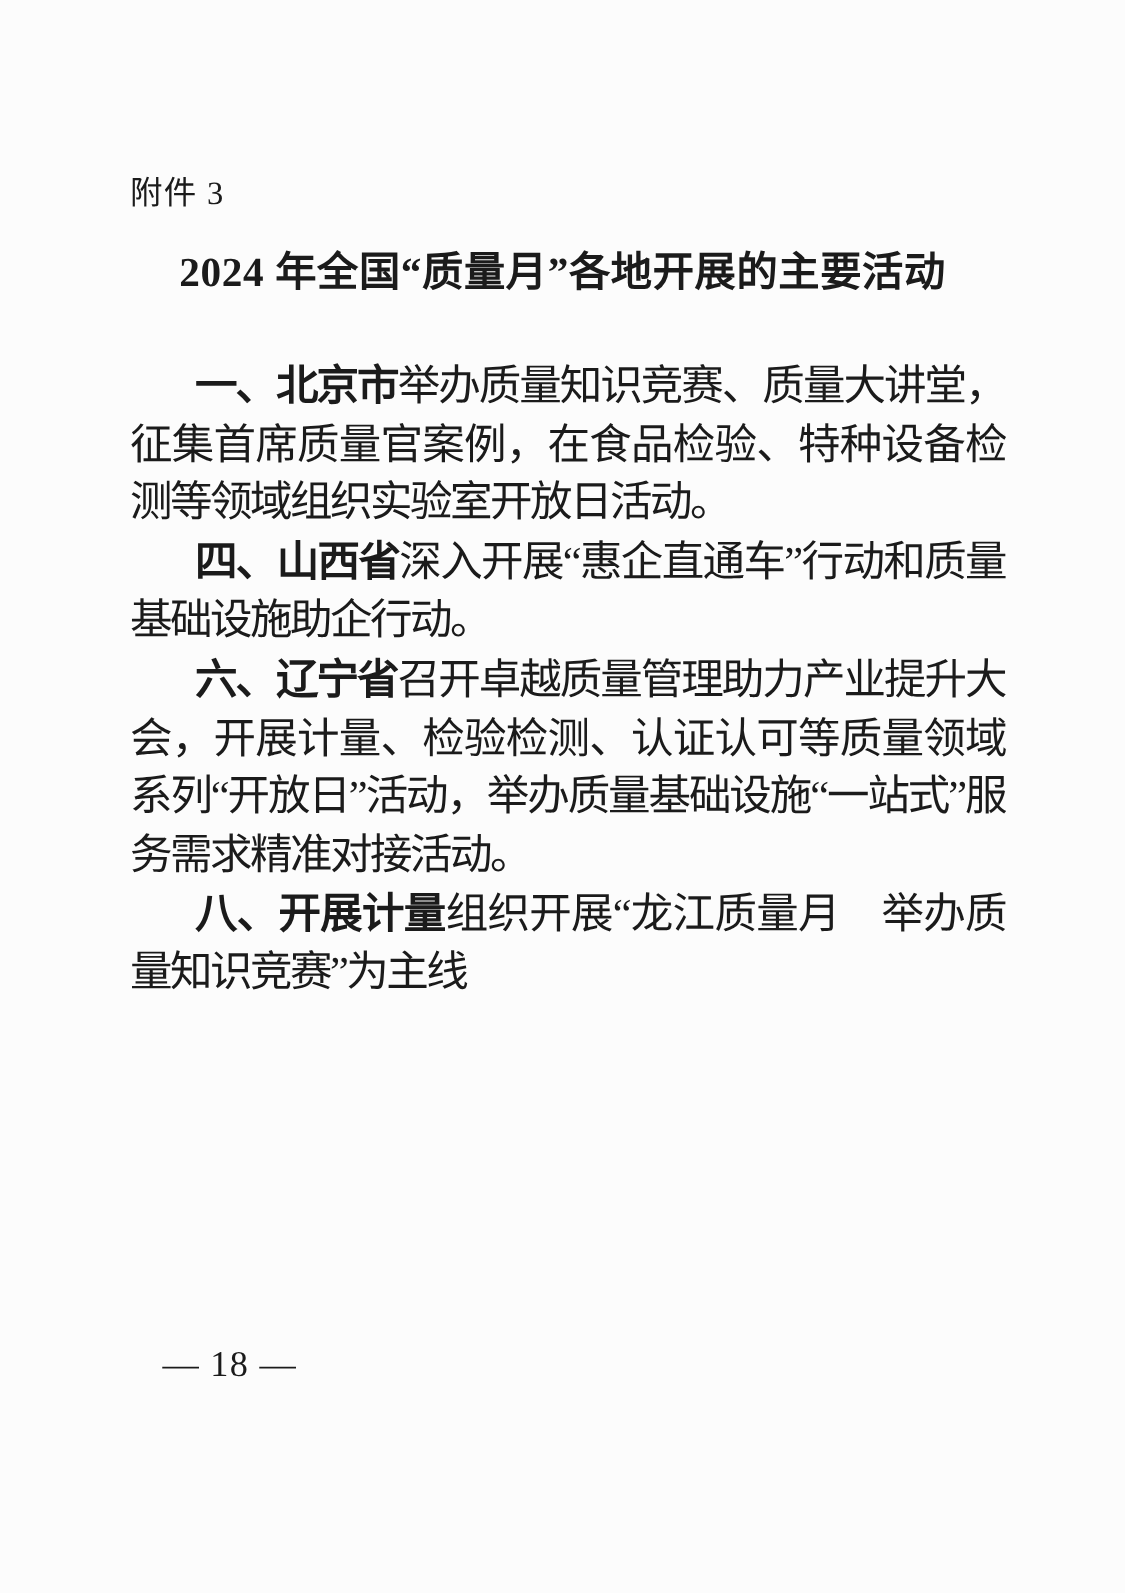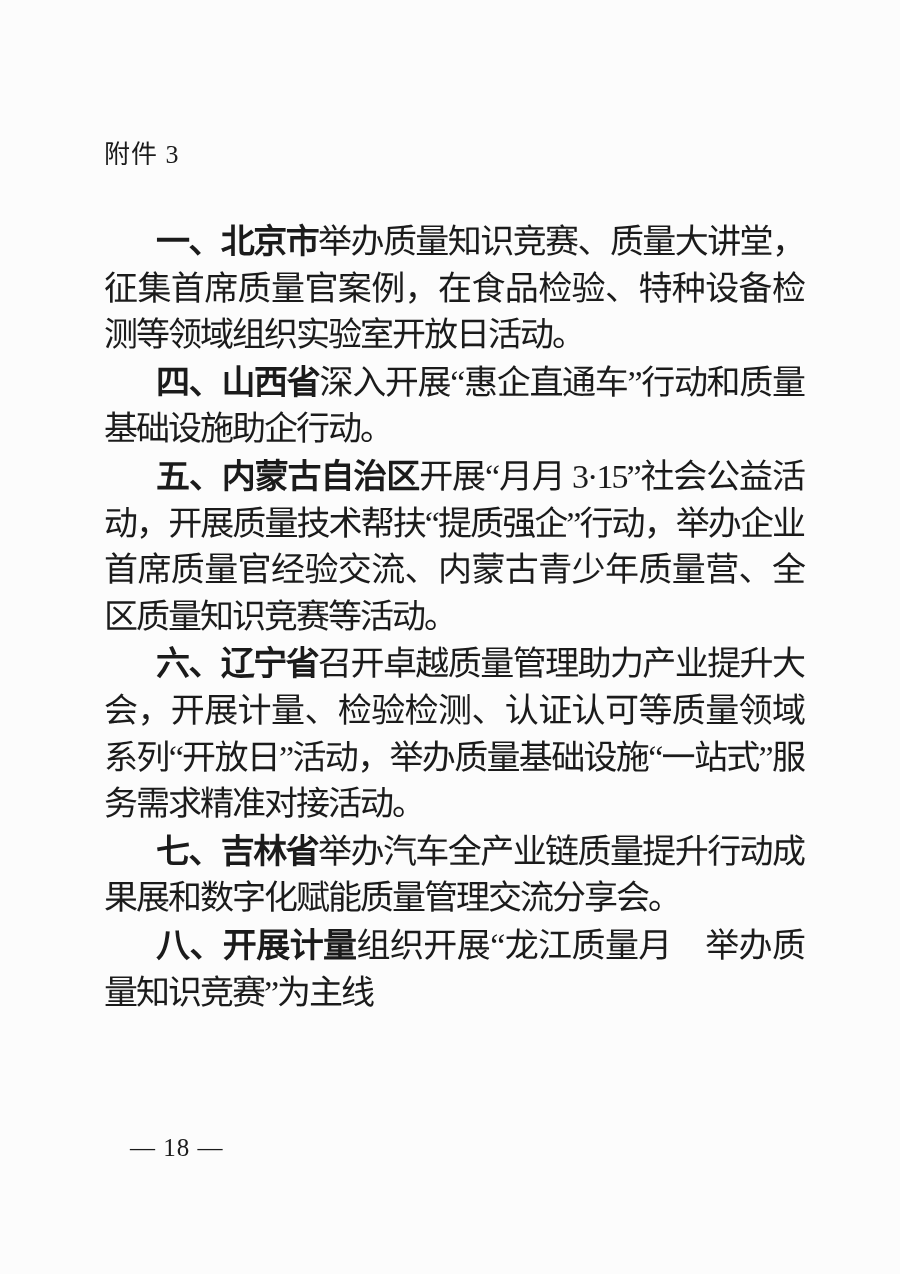--- a/index.html
+++ b/index.html
@@ -44,47 +44,46 @@
     text-align: justify;
     text-indent: 52px;
   }
   .para .lead {
     font-weight: bold;
     font-family: "Liberation Sans", "DejaVu Sans", sans-serif;
   }
   .page-number {
     position: absolute;
     left: 130px;
-    top: 1132px;
-    font-size: 25px;
+    top: 1076px;
+    font-size: 29px;
     line-height: 32px;
     letter-spacing: 1px;
   }
 </style>
 </head>
 <body>
 
 <div class="page">
 
   <div class="attachment">附件 3</div>
 
+  <h1 class="title">2024 年全国“质量月”各地开展的主要活动</h1>
 
   <div class="body-block">
 
     <p class="para"><span class="lead">一、北京市</span><span>举办质量知识竞赛、质量大讲堂，征集首席质量官案例，在食品检验、特种设备检测等领域组织实验室开放日活动。</span></p>
 
 
 
     <p class="para"><span class="lead">四、山西省</span><span>深入开展“惠企直通车”行动和质量基础设施助企行动。</span></p>
 
-    <p class="para"><span class="lead">五、内蒙古自治区</span><span>开展“月月 3·15”社会公益活动，开展质量技术帮扶“提质强企”行动，举办企业首席质量官经验交流、内蒙古青少年质量营、全区质量知识竞赛等活动。</span></p>
 
     <p class="para"><span class="lead">六、辽宁省</span><span>召开卓越质量管理助力产业提升大会，开展计量、检验检测、认证认可等质量领域系列“开放日”活动，举办质量基础设施“一站式”服务需求精准对接活动。</span></p>
 
-    <p class="para"><span class="lead">七、吉林省</span><span>举办汽车全产业链质量提升行动成果展和数字化赋能质量管理交流分享会。</span></p>
 
     <p class="para"><span class="lead">八、开展计量</span><span>组织开展“龙江质量月　举办质量知识竞赛”为主线</span></p>
 
   </div>
 
   <div class="page-number">— 18 —</div>
 
 </div>
 
 </body></html>

